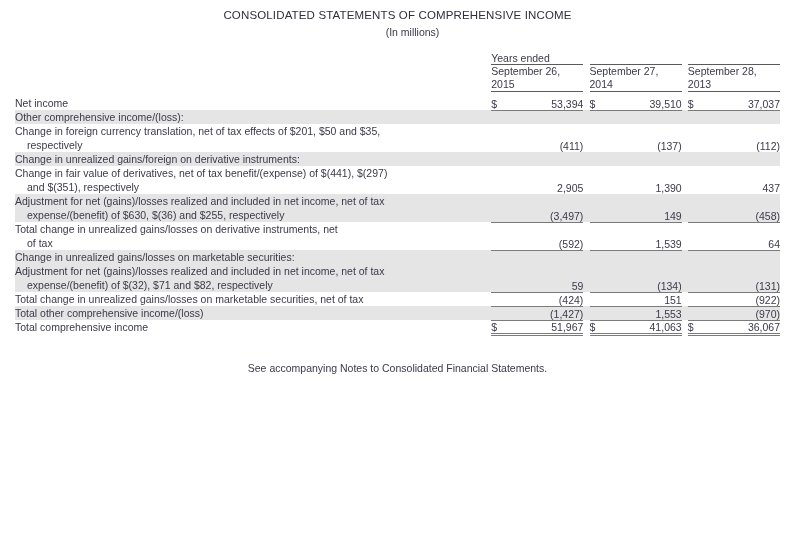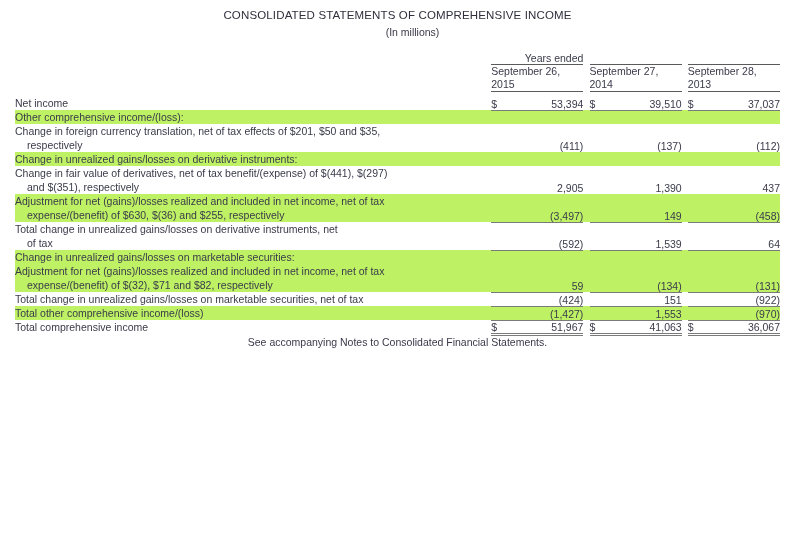--- a/index.html
+++ b/index.html
@@ -79,51 +79,52 @@
     white-space: nowrap;
   }
   .val {
     text-align: right;
     padding: 3px 4px 3px 0;
     color: #3a3a4a;
     white-space: nowrap;
   }
 
   
-  tr.shaded td { background: #bef264; }
+  tr.shaded td { background: #e5e5e5; }
 
   
   td.rule-bot { border-bottom: 1px solid #7a7a7a; }
   td.rule-dbl {
     border-bottom: 3px double #7a7a7a;
   }
 
   
   .hdr-years {
-    text-align: right;
+    text-align: left;
     font-size: 10.5px;
     color: #3a3a4a;
     padding-bottom: 2px;
   }
   .hdr-years-rule {
     border-bottom: 1px solid #5a5a5a;
   }
   .hdr-date {
     font-size: 10.5px;
     line-height: 13px;
     color: #3a3a4a;
     padding: 2px 0 3px 0;
     border-bottom: 1px solid #5a5a5a;
   }
   .spacer-row td { height: 4px; }
 
   .footnote {
     text-align: center;
     font-size: 10.5px;
     color: #3a3a4a;
+    margin-top: 26px;
   }
 </style>
 </head>
 <body>
 
 <div class="page">
 
   <div class="doc-title">CONSOLIDATED STATEMENTS OF COMPREHENSIVE INCOME</div>
   <div class="doc-subtitle">(In millions)</div>
 
@@ -197,21 +198,21 @@
           <td class="cur"></td>
           <td class="val">(411)</td>
           <td></td>
           <td class="cur"></td>
           <td class="val">(137)</td>
           <td></td>
           <td class="cur"></td>
           <td class="val">(112)</td>
         </tr>
         <tr class="shaded">
-          <td class="lbl ind0"><span>Change in unrealized gains/losses on derivative instruments:</span></td>
+          <td class="lbl ind0"><span>Change in unrealized gains/foreign on derivative instruments:</span></td>
           <td class="cur"></td>
           <td class="val"></td>
           <td></td>
           <td class="cur"></td>
           <td class="val"></td>
           <td></td>
           <td class="cur"></td>
           <td class="val"></td>
         </tr>
         <tr>

